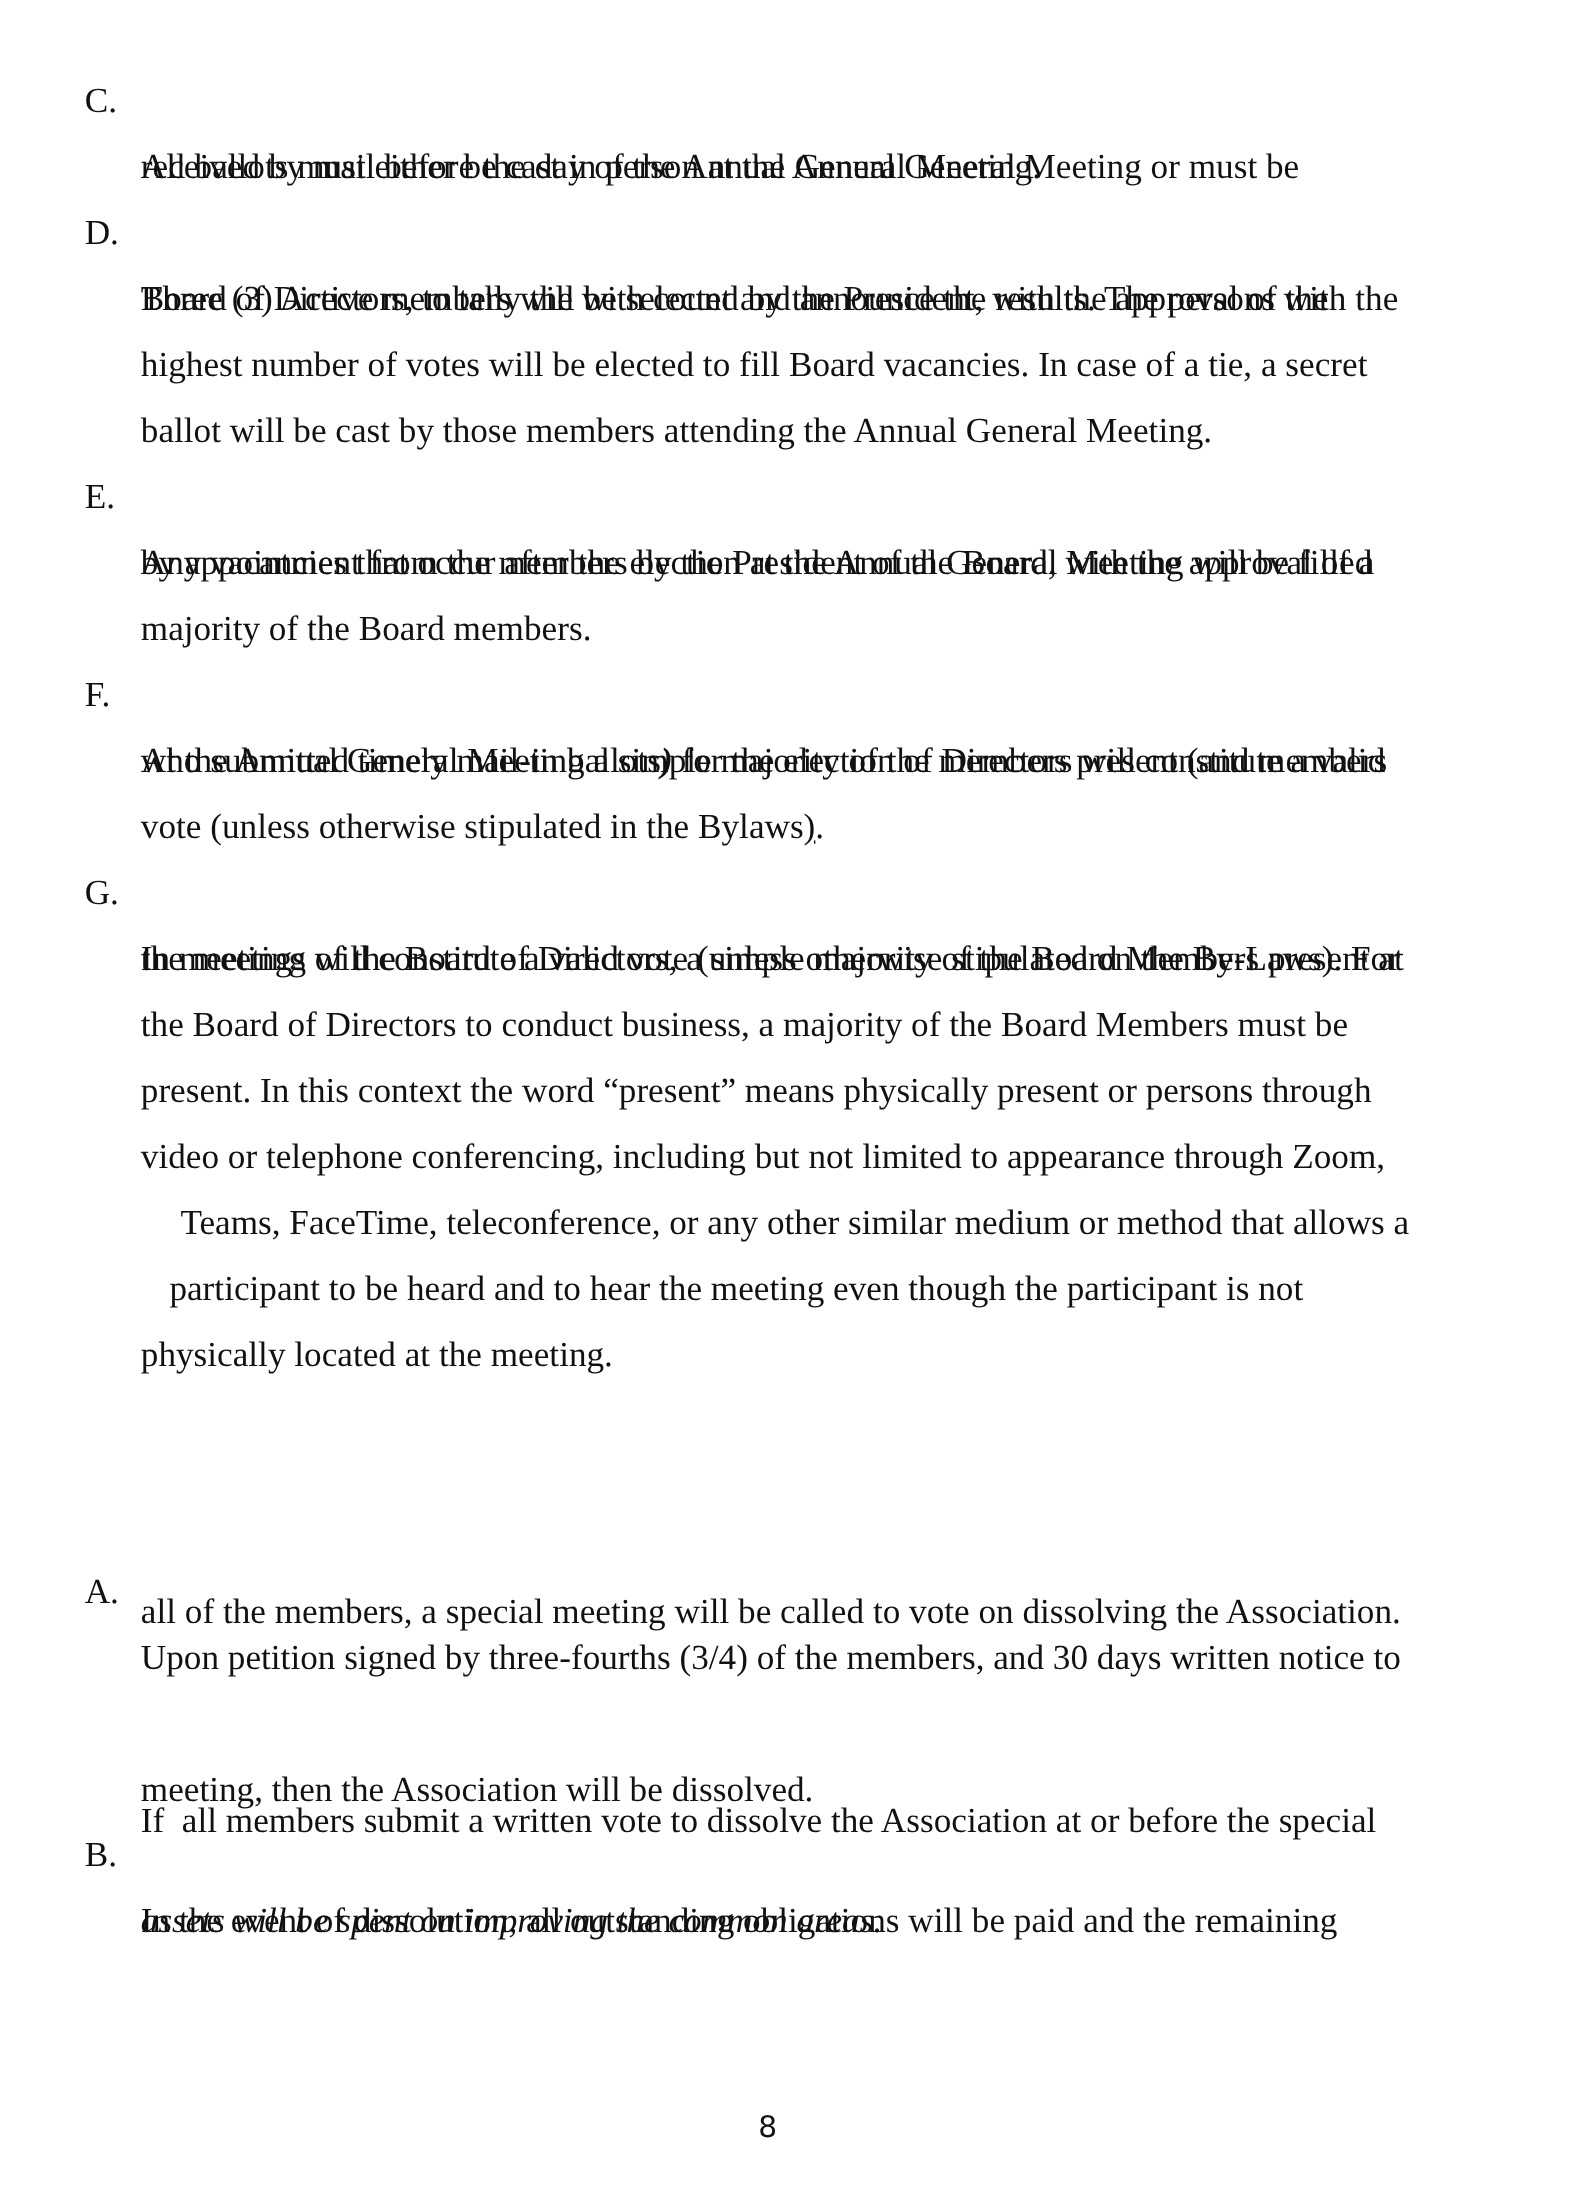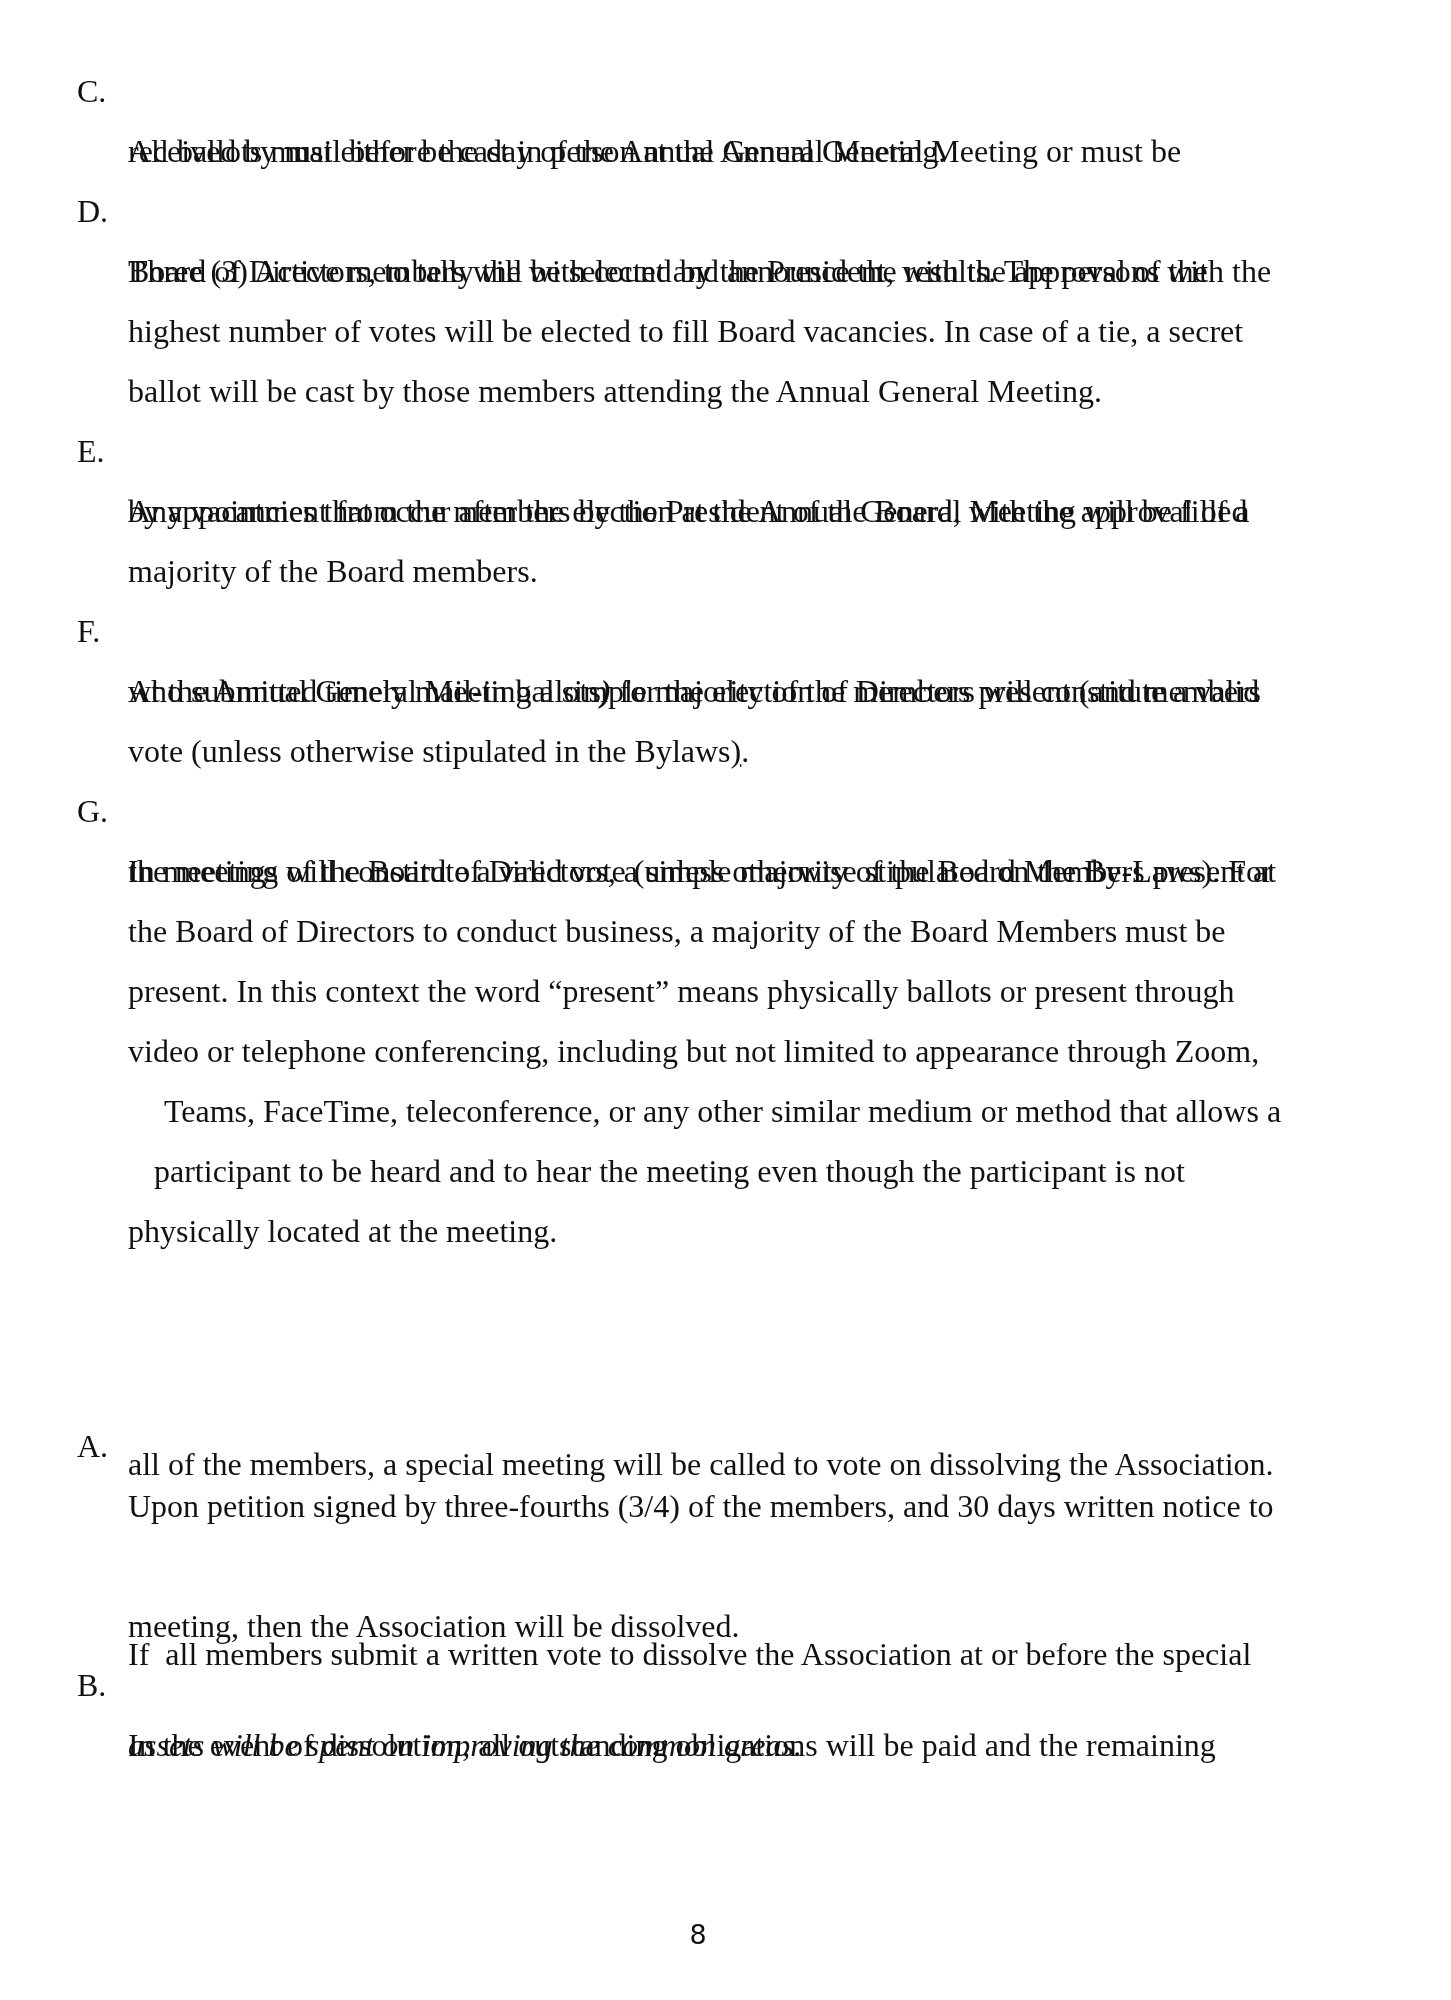--- a/index.html
+++ b/index.html
@@ -85,21 +85,21 @@
     <span class="marker">G.</span>
     <span class="text">In meetings of the Board of Directors, a simple majority of the Board Members present at</span>
   </div>
   <div class="line" style="top:781px;left:0;">
     <span class="text">the meeting will constitute a valid vote (unless otherwise stipulated on the By-Laws). For</span>
   </div>
   <div class="line" style="top:841px;left:0;">
     <span class="text">the Board of Directors to conduct business, a majority of the Board Members must be</span>
   </div>
   <div class="line" style="top:901px;left:0;">
-    <span class="text">present. In this context the word “present” means physically ballots or present through</span>
+    <span class="text">present. In this context the word “present” means physically present or persons through</span>
   </div>
   <div class="line" style="top:961px;left:0;">
     <span class="text">video or telephone conferencing, including but not limited to appearance through Zoom,</span>
   </div>
   <div class="line" style="top:1021px;left:0;margin-left:36px;">
     <span class="text">Teams, FaceTime, teleconference, or any other similar medium or method that allows a</span>
   </div>
   <div class="line" style="top:1081px;left:0;margin-left:26px;">
     <span class="text">participant to be heard and to hear the meeting even though the participant is not</span>
   </div>

